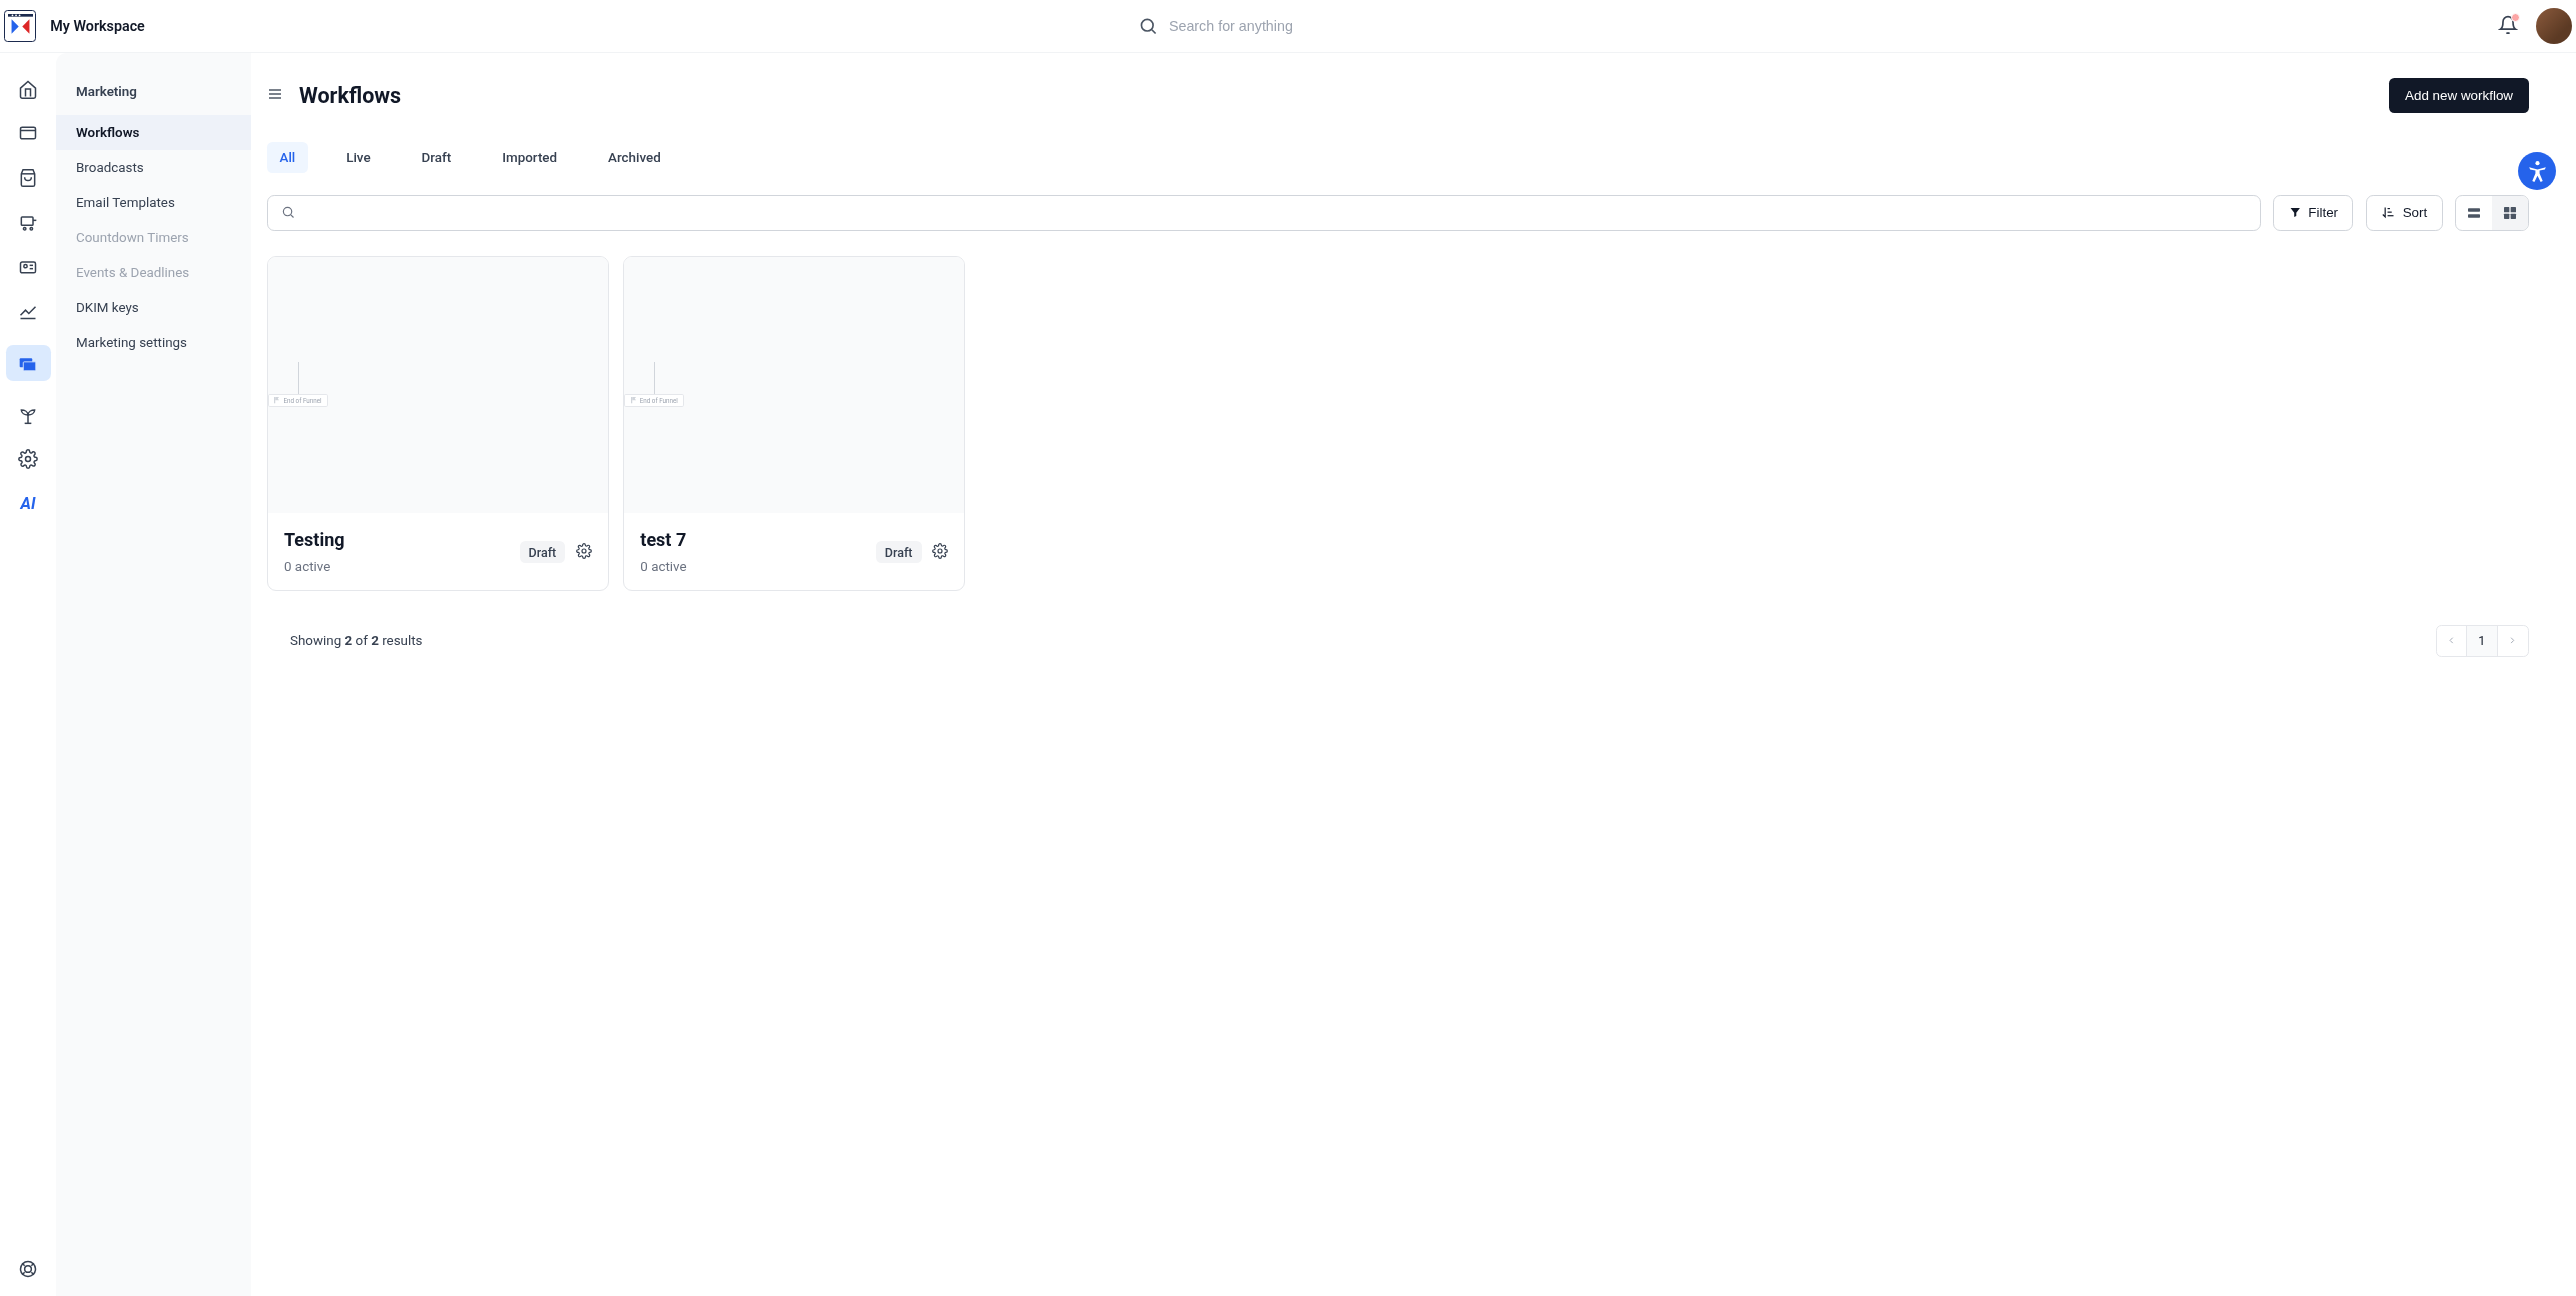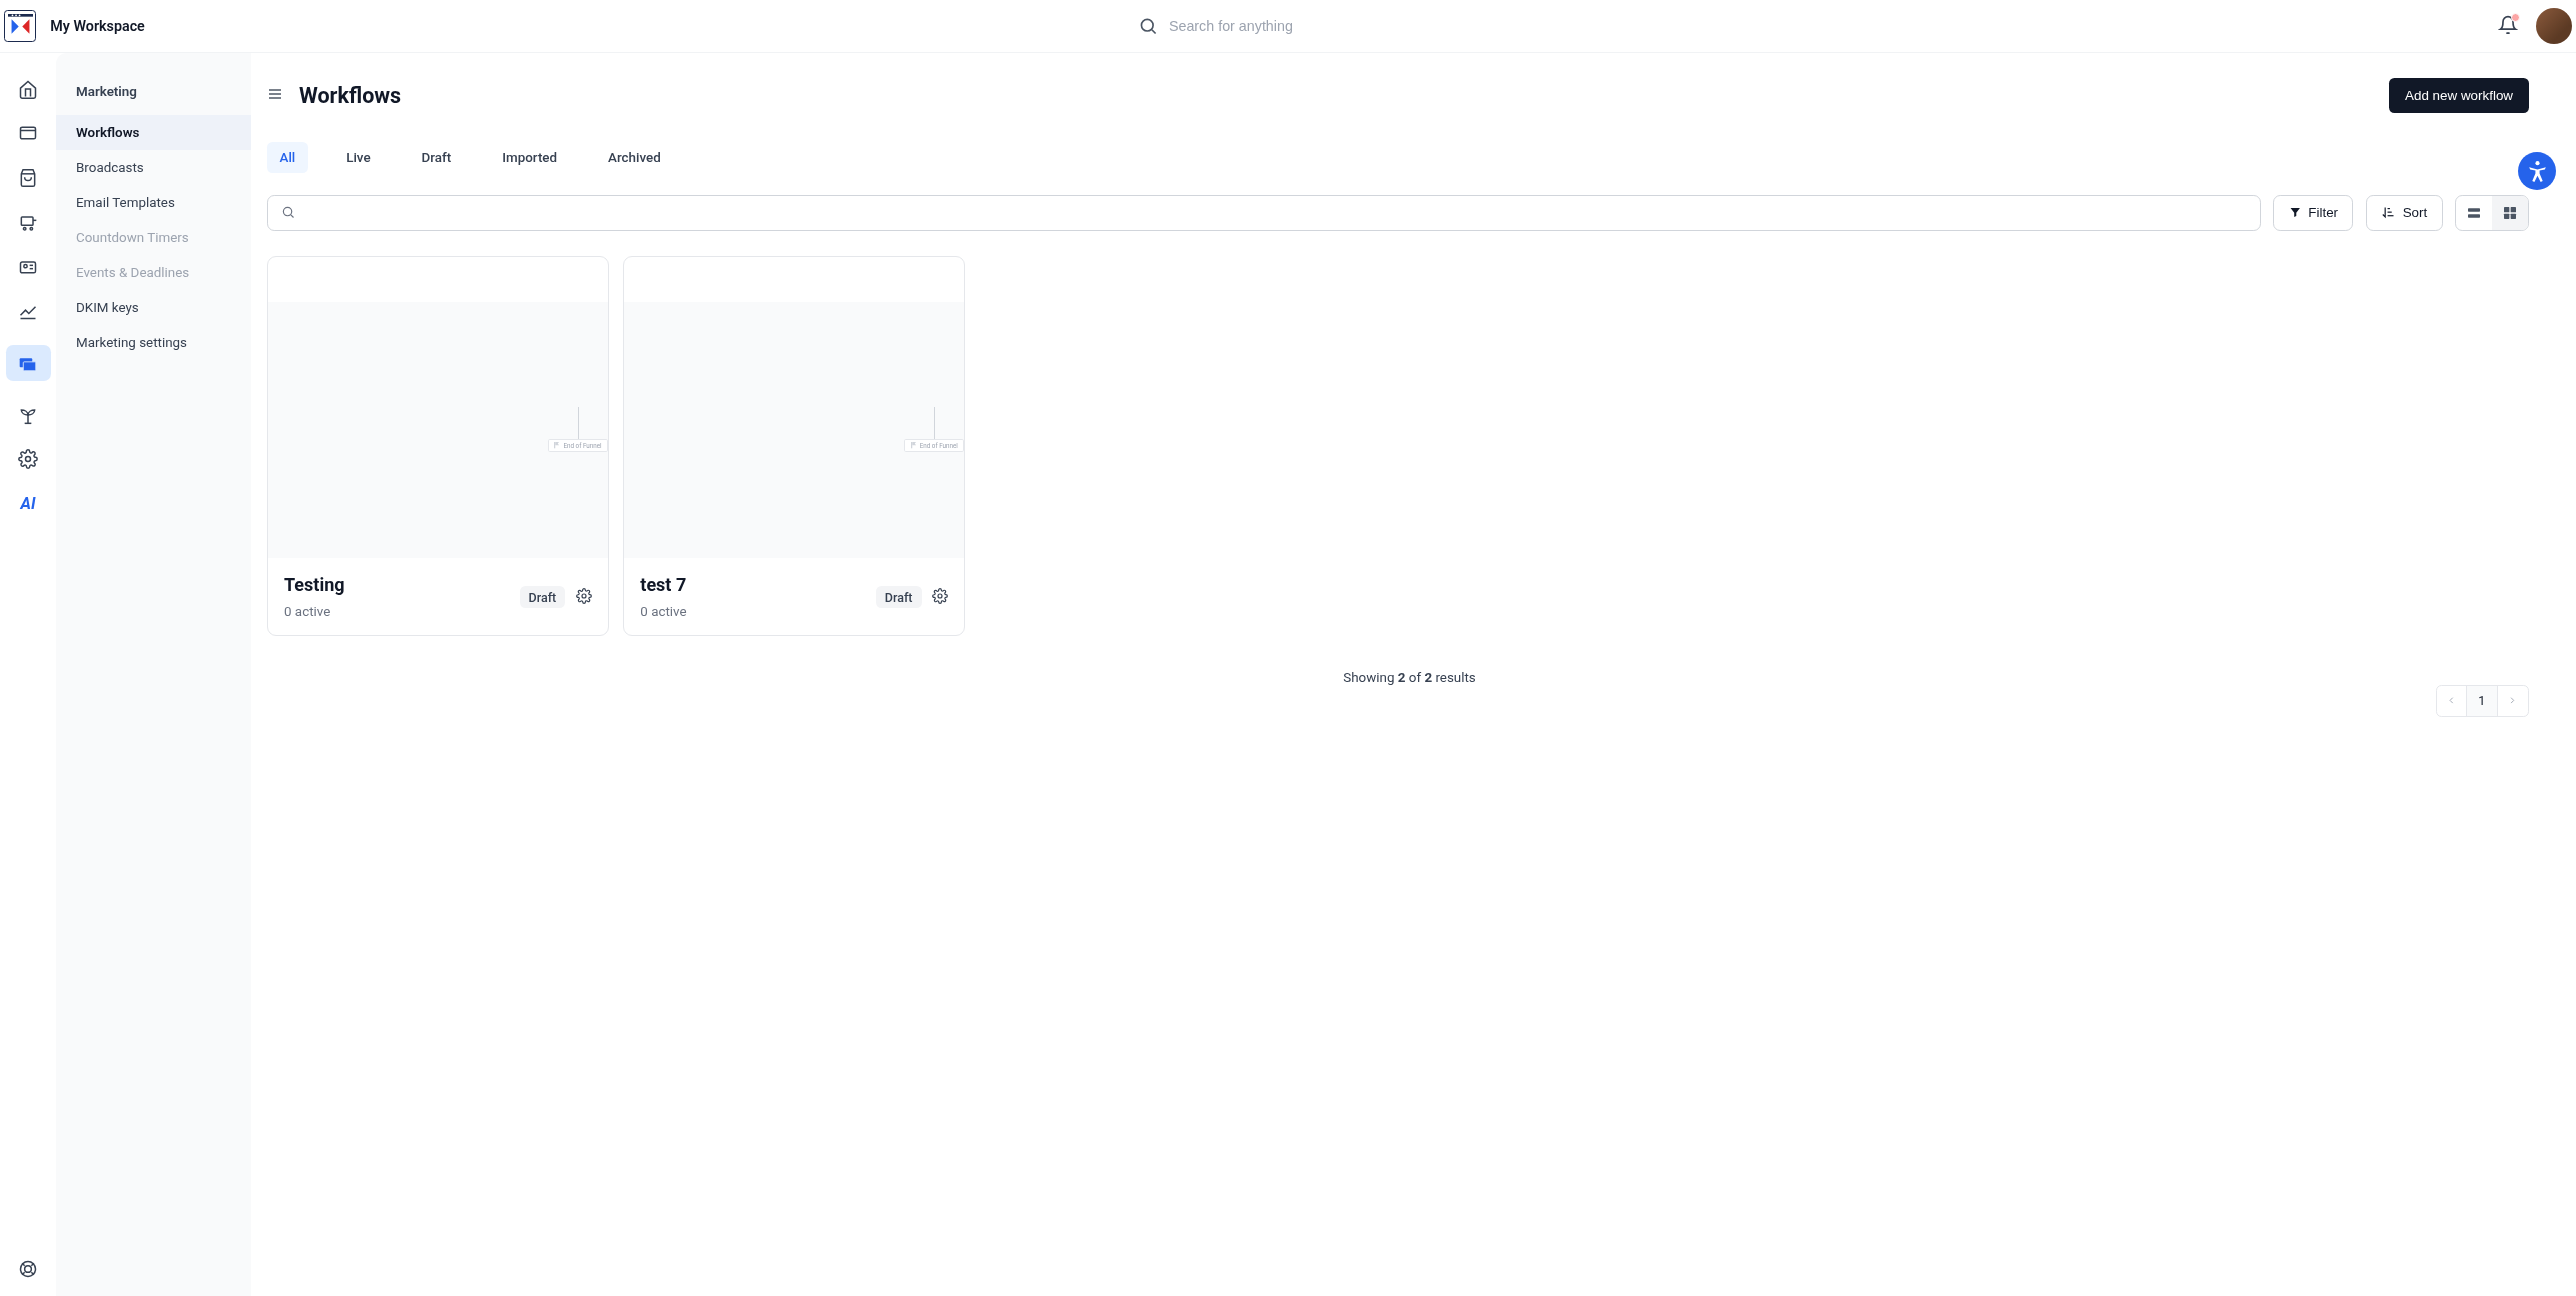--- a/index.html
+++ b/index.html
@@ -50,33 +50,33 @@
   .search-box { flex: 1; display: flex; align-items: center; border: 0.9px solid #d1d5db; border-radius: 7.2px; padding: 0 12.5px; height: 36px; }
   .search-box input { border: none; outline: none; font-size: 13.4px; flex: 1; margin-left: 9px; }
   .search-box input::placeholder { color: #9ca3af; }
   .ctrl-btn { display: flex; align-items: center; gap: 7.2px; border: 0.9px solid #d1d5db; border-radius: 7.2px; padding: 0 14.3px; height: 36px; font-size: 13.4px; font-weight: 500; color: #111827; cursor: pointer; background: #fff; }
   .view-toggle { display: flex; border: 0.9px solid #d1d5db; border-radius: 7.2px; overflow: hidden; height: 36px; }
   .view-btn { width: 36px; display: flex; align-items: center; justify-content: center; cursor: pointer; color: #4b5563; }
   .view-btn.active { background: #f3f4f6; }
   
   .cards { display: flex; gap: 14.3px; }
   .card { width: 342px; border: 0.9px solid #e5e7eb; border-radius: 9px; overflow: hidden; cursor: pointer; }
-  .card-preview { height: 256px; background: #f9fafb; display: flex; align-items: center; justify-content: flex-end; position: relative; margin-top: 45px; }
+  .card-preview { height: 256px; background: #f9fafb; display: flex; align-items: center; justify-content: flex-start; position: relative; }
   .preview-funnel { display: flex; flex-direction: column; align-items: center; }
   .preview-line { width: 0.9px; height: 32px; background: #d1d5db; }
   .preview-pill { border: 0.9px solid #e5e7eb; background: #fff; font-size: 6.3px; color: #9ca3af; padding: 1.8px 5.4px; border-radius: 1.8px; display: flex; align-items: center; gap: 2.7px; }
   .card-body { padding: 16px; display: flex; align-items: flex-start; }
   .card-info { flex: 1; }
   .card-title { font-size: 18px; font-weight: 700; margin-bottom: 9px; }
   .card-meta { font-size: 13.4px; color: #6b7280; }
   .card-actions { display: flex; align-items: center; gap: 10.8px; margin-top: 12.5px; }
   .badge { background: #f3f4f6; color: #374151; font-size: 12.5px; padding: 3.6px 9px; border-radius: 5.4px; font-weight: 500; }
   .gear { color: #374151; cursor: pointer; }
   
-  .footer-row { display: flex; align-items: center; margin-top: 34px; padding-left: 23px; padding-bottom: 25px; flex-direction: column; }
+  .footer-row { display: flex; align-items: center; margin-top: 34px; padding-left: 23px; padding-bottom: 25px; }
   .results-text { font-size: 13.4px; color: #374151; }
   .pagination { margin-left: auto; display: flex; border: 0.9px solid #e5e7eb; border-radius: 5.4px; overflow: hidden; }
   .page-btn { width: 30.5px; height: 30.5px; display: flex; align-items: center; justify-content: center; font-size: 12.5px; color: #9ca3af; cursor: pointer; border-right: 0.9px solid #e5e7eb; }
   .page-btn:last-child { border-right: none; }
   .page-btn.num { color: #111827; background: #f9fafb; }
   
   .accessibility-btn { position: fixed; right: 20px; top: 152px; width: 38px; height: 38px; background: #2563eb; border-radius: 50%; display: flex; align-items: center; justify-content: center; color: #fff; cursor: pointer; }
 </style>
 </head>
 <body>

